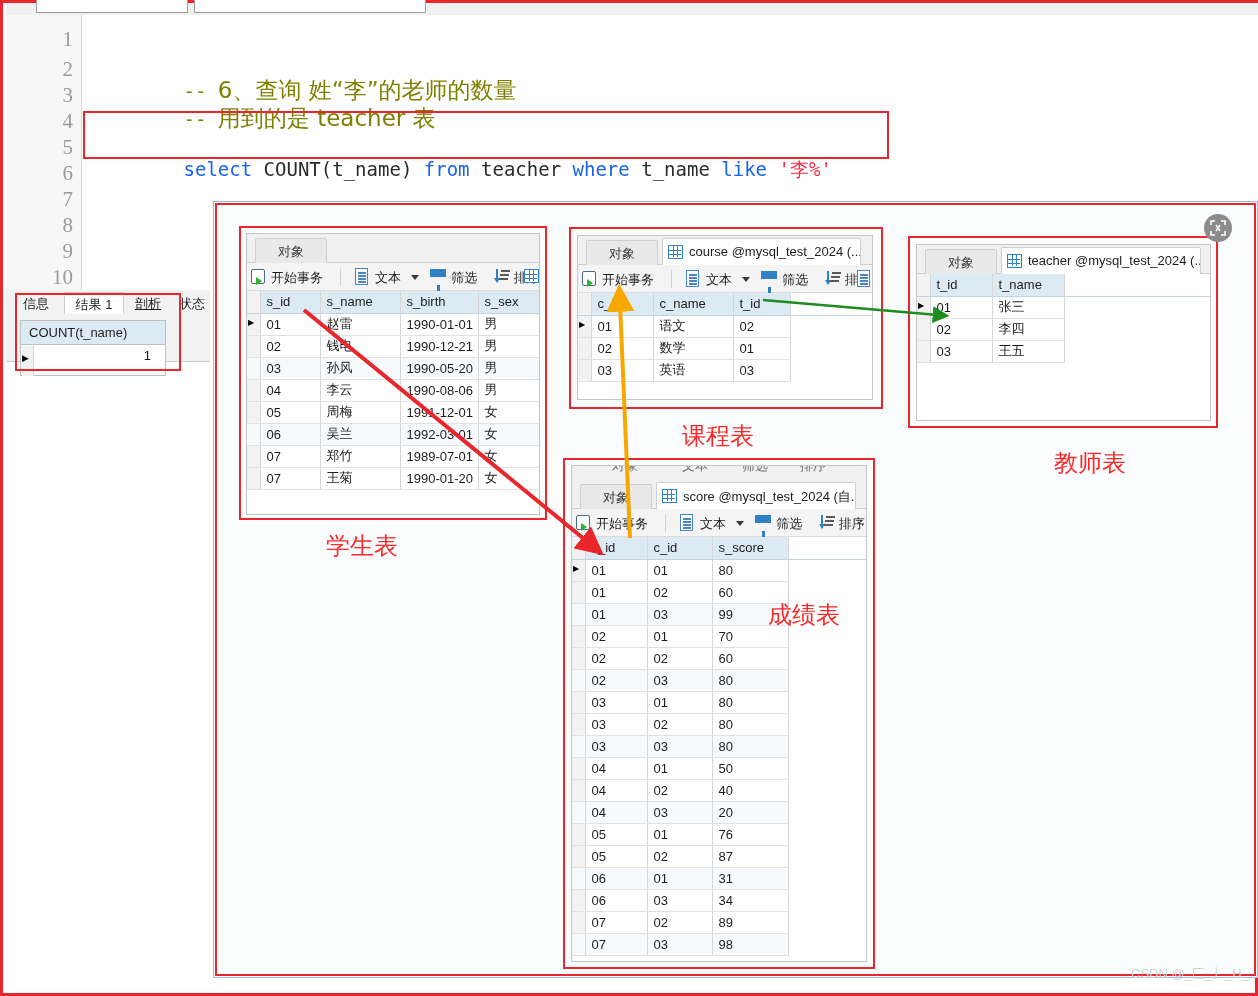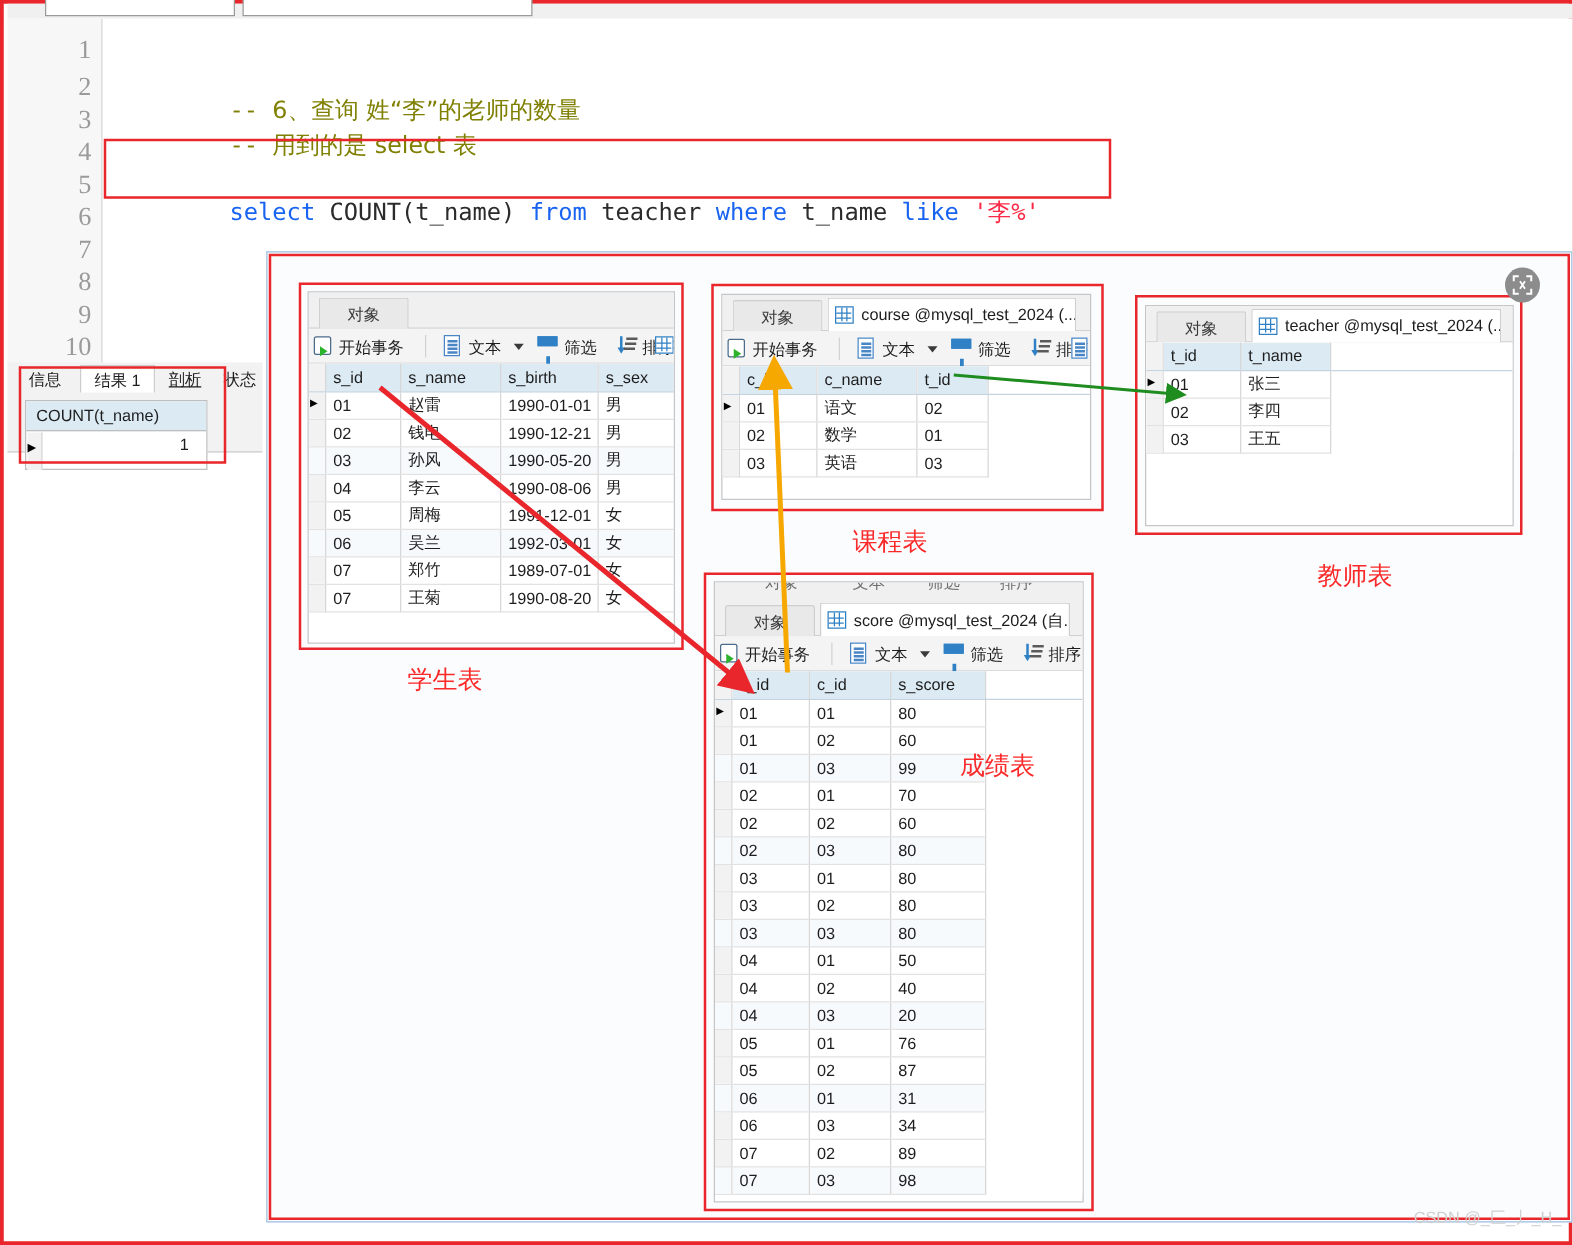--- a/index.html
+++ b/index.html
@@ -48,21 +48,21 @@
   }
   #code {
     position: absolute; left: 80px; top: 0; width: 1170px; height: 277px;
   }
   .code-line {
     position: absolute; left: 6px;
     font-family: "DejaVu Sans Mono", "Liberation Mono", monospace;
     font-size: 19px; white-space: pre;
   }
   .cmt { color: #7f7f00; }
-  .cmt-cjk { font-family: "DejaVu Sans", sans-serif; font-size: 19px; }
+  .cmt-cjk { font-family: "DejaVu Sans", sans-serif; font-size: 23px; }
   .kw { color: #1863f0; }
   .ident { color: #2b2b2b; }
   .strlit { color: #fb2a46; }
 
   #sql-highlight {
     position: absolute; left: 80px; top: 108px; width: 806px; height: 48px;
     border: 2px solid #e8262b; background: transparent;
   }
 
   
@@ -267,21 +267,21 @@
 
   
   .annot-box { position: absolute; border: 2px solid #e8262b; pointer-events: none; }
   #box-student { left: 236px; top: 223px; width: 308px; height: 294px; }
   #box-course  { left: 566px; top: 224px; width: 314px; height: 182px; }
   #box-teacher { left: 905px; top: 233px; width: 310px; height: 192px; }
   #box-score   { left: 560px; top: 455px; width: 312px; height: 511px; }
 
   
   .caption {
-    position: absolute; color: #fb2a2a; font-size: 20px;
+    position: absolute; color: #fb2a2a; font-size: 24px;
     font-family: "DejaVu Sans", sans-serif; white-space: nowrap;
   }
   #cap-student { left: 323px; top: 527px; }
   #cap-course  { left: 679px; top: 417px; }
   #cap-teacher { left: 1051px; top: 444px; }
   #cap-score   { left: 765px; top: 596px; }
 
   
   #arrows { position: absolute; left: 0; top: 0; width: 1258px; height: 996px;
             pointer-events: none; }
@@ -314,21 +314,21 @@
       <div class="lineno" style="top:198px">8</div>
       <div class="lineno" style="top:224px">9</div>
       <div class="lineno" style="top:250px">10</div>
     </div>
 
     <div id="code">
       <div class="code-line" style="top:38px">
         <span class="cmt">-- </span><span class="cmt cmt-cjk">6、查询 姓“李”的老师的数量</span>
       </div>
       <div class="code-line" style="top:66px">
-        <span class="cmt">-- </span><span class="cmt cmt-cjk">用到的是 select 表</span>
+        <span class="cmt">-- </span><span class="cmt cmt-cjk">用到的是 teacher 表</span>
       </div>
       <div class="code-line" style="top:120px">
         <span class="kw">select</span><span class="ident"> </span><span class="ident">COUNT(t_name)</span><span class="ident"> </span><span class="kw">from</span><span class="ident"> </span><span class="ident">teacher</span><span class="ident"> </span><span class="kw">where</span><span class="ident"> </span><span class="ident">t_name</span><span class="ident"> </span><span class="kw">like</span><span class="ident"> </span><span class="strlit">'李%'</span>
       </div>
     </div>
   </div>
   <div id="sql-highlight"></div>
 
   <div id="result-panel">
     <div class="res-tab" id="res-tab-0">信息</div>
@@ -427,21 +427,21 @@
               <td class="colmark"></td>
               <td>07</td>
               <td>郑竹</td>
               <td>1989-07-01</td>
               <td>女</td>
             </tr>
           <tr>
               <td class="colmark"></td>
               <td>07</td>
               <td>王菊</td>
-              <td>1990-08-20</td>
+              <td>1990-01-20</td>
               <td>女</td>
             </tr>
         </tbody>
       </table>
     </div>
   </div>
   <div class="annot-box" id="box-student"></div>
   <div class="caption" id="cap-student">学生表</div>
 
   <div class="db-panel" id="panel-course">

